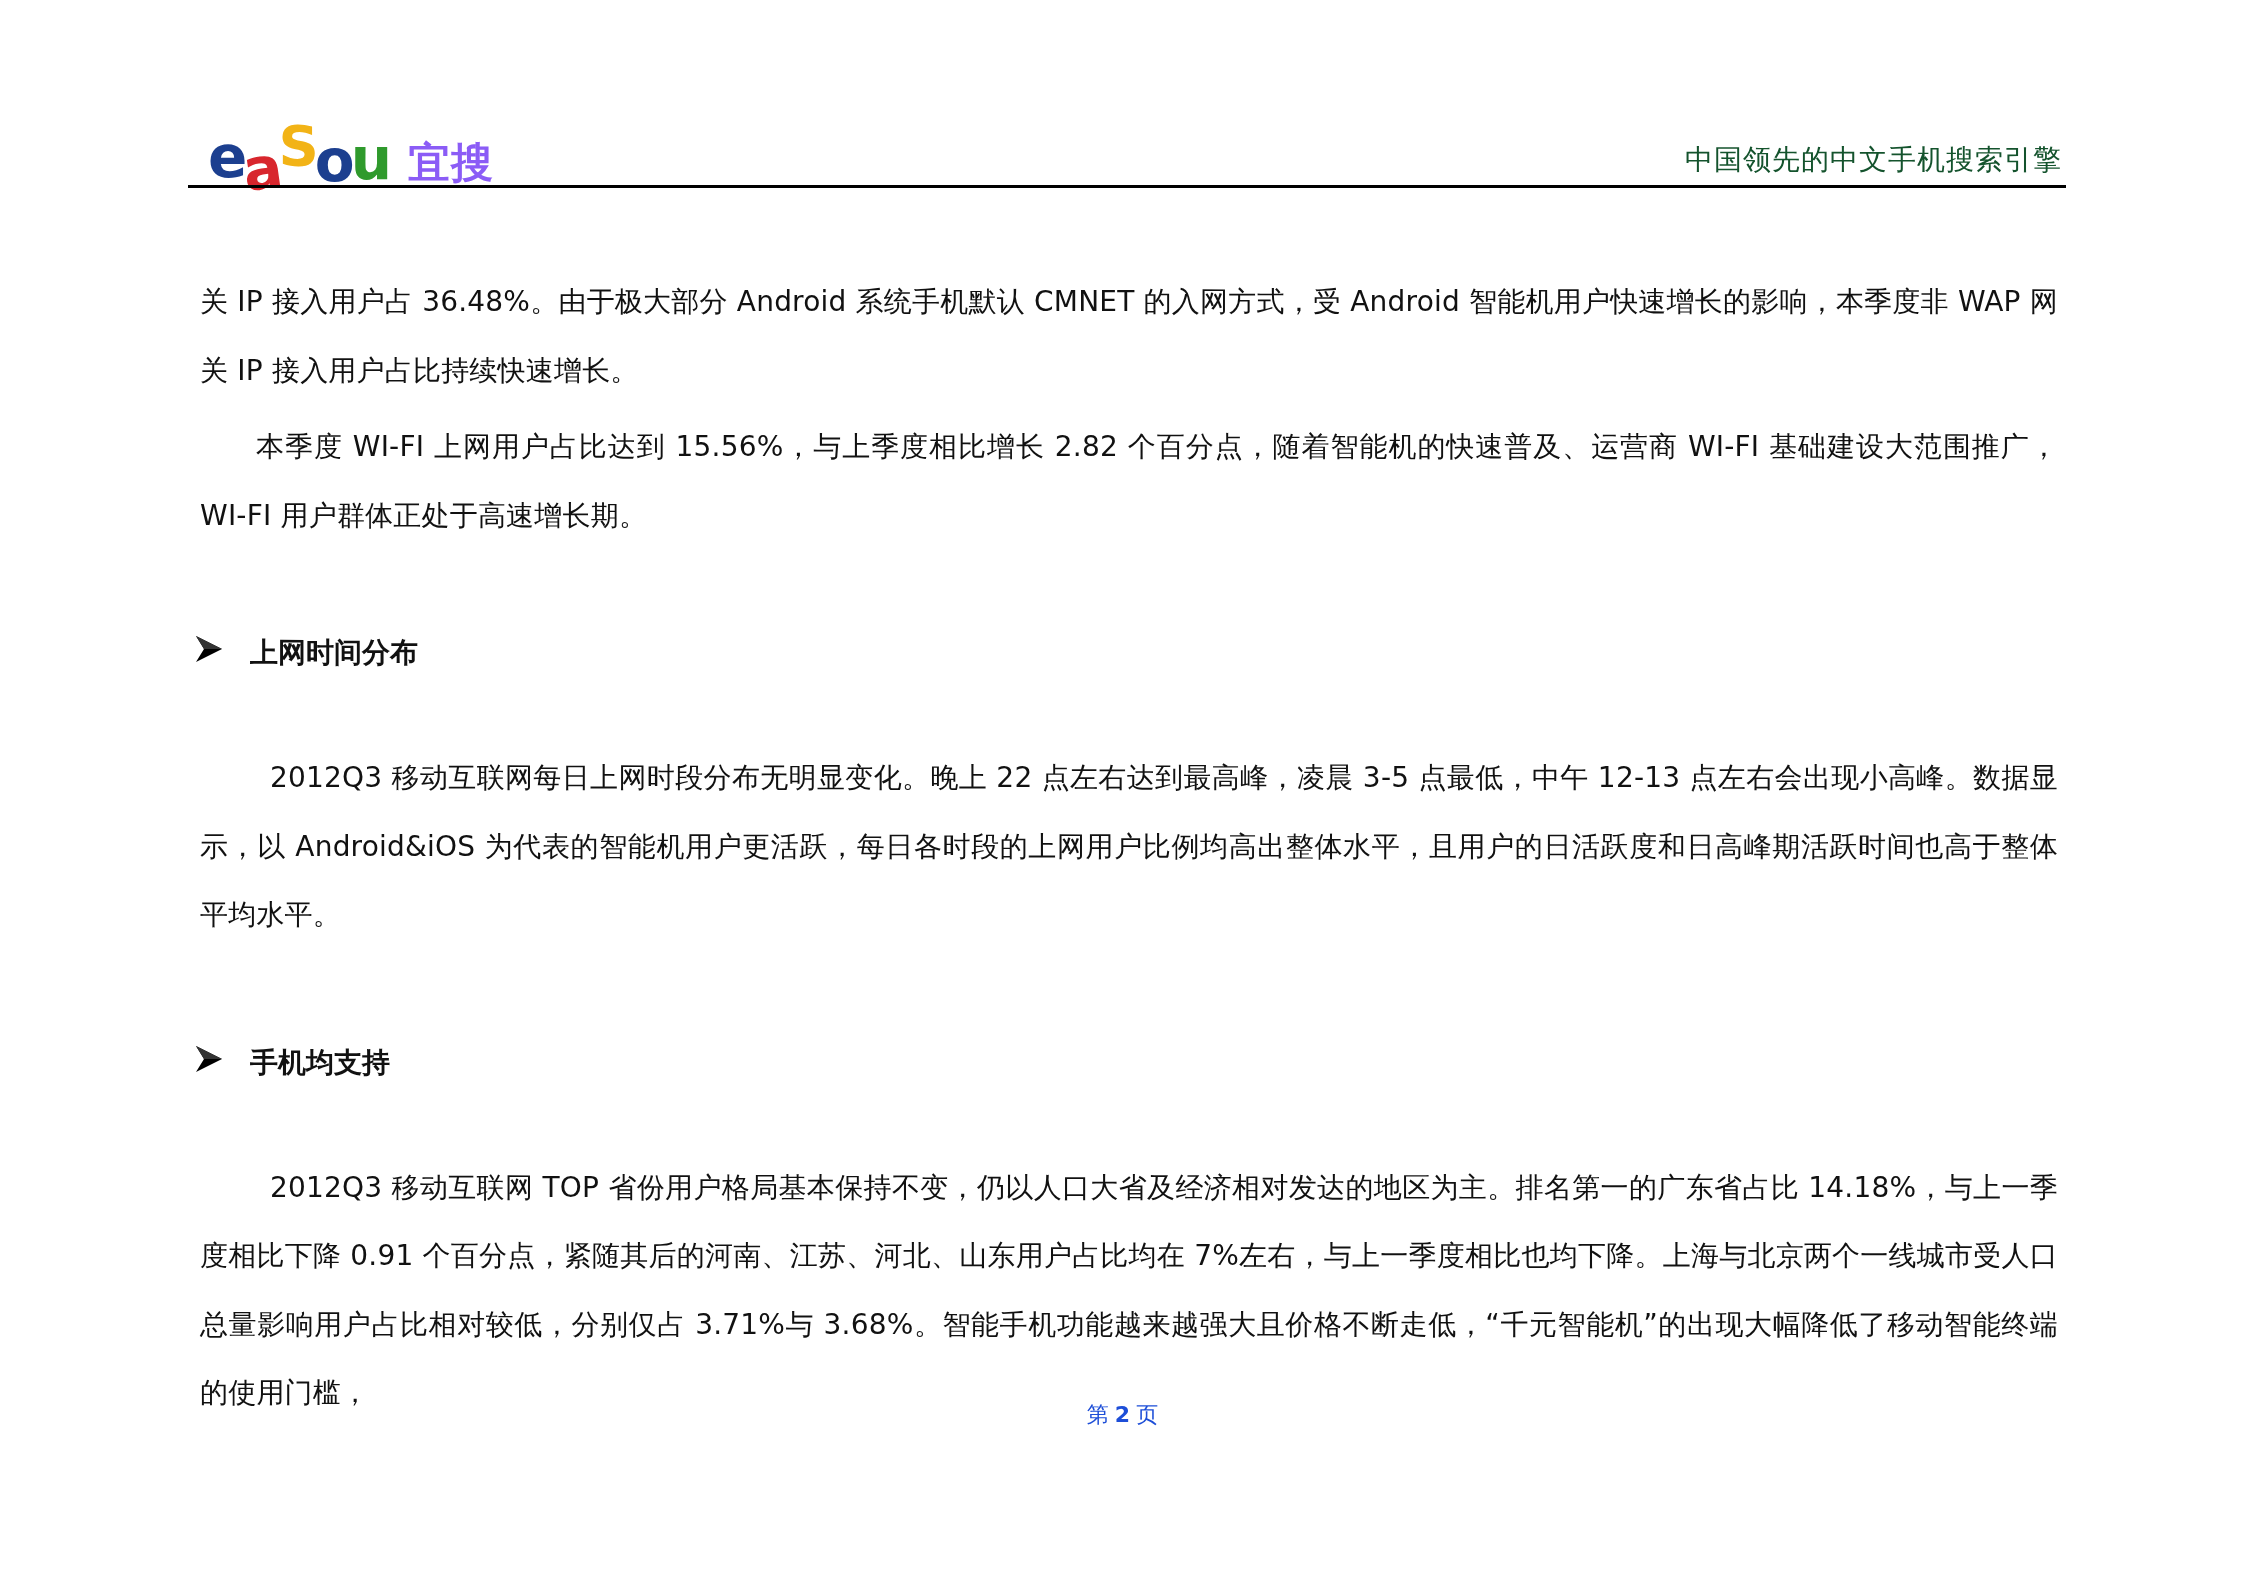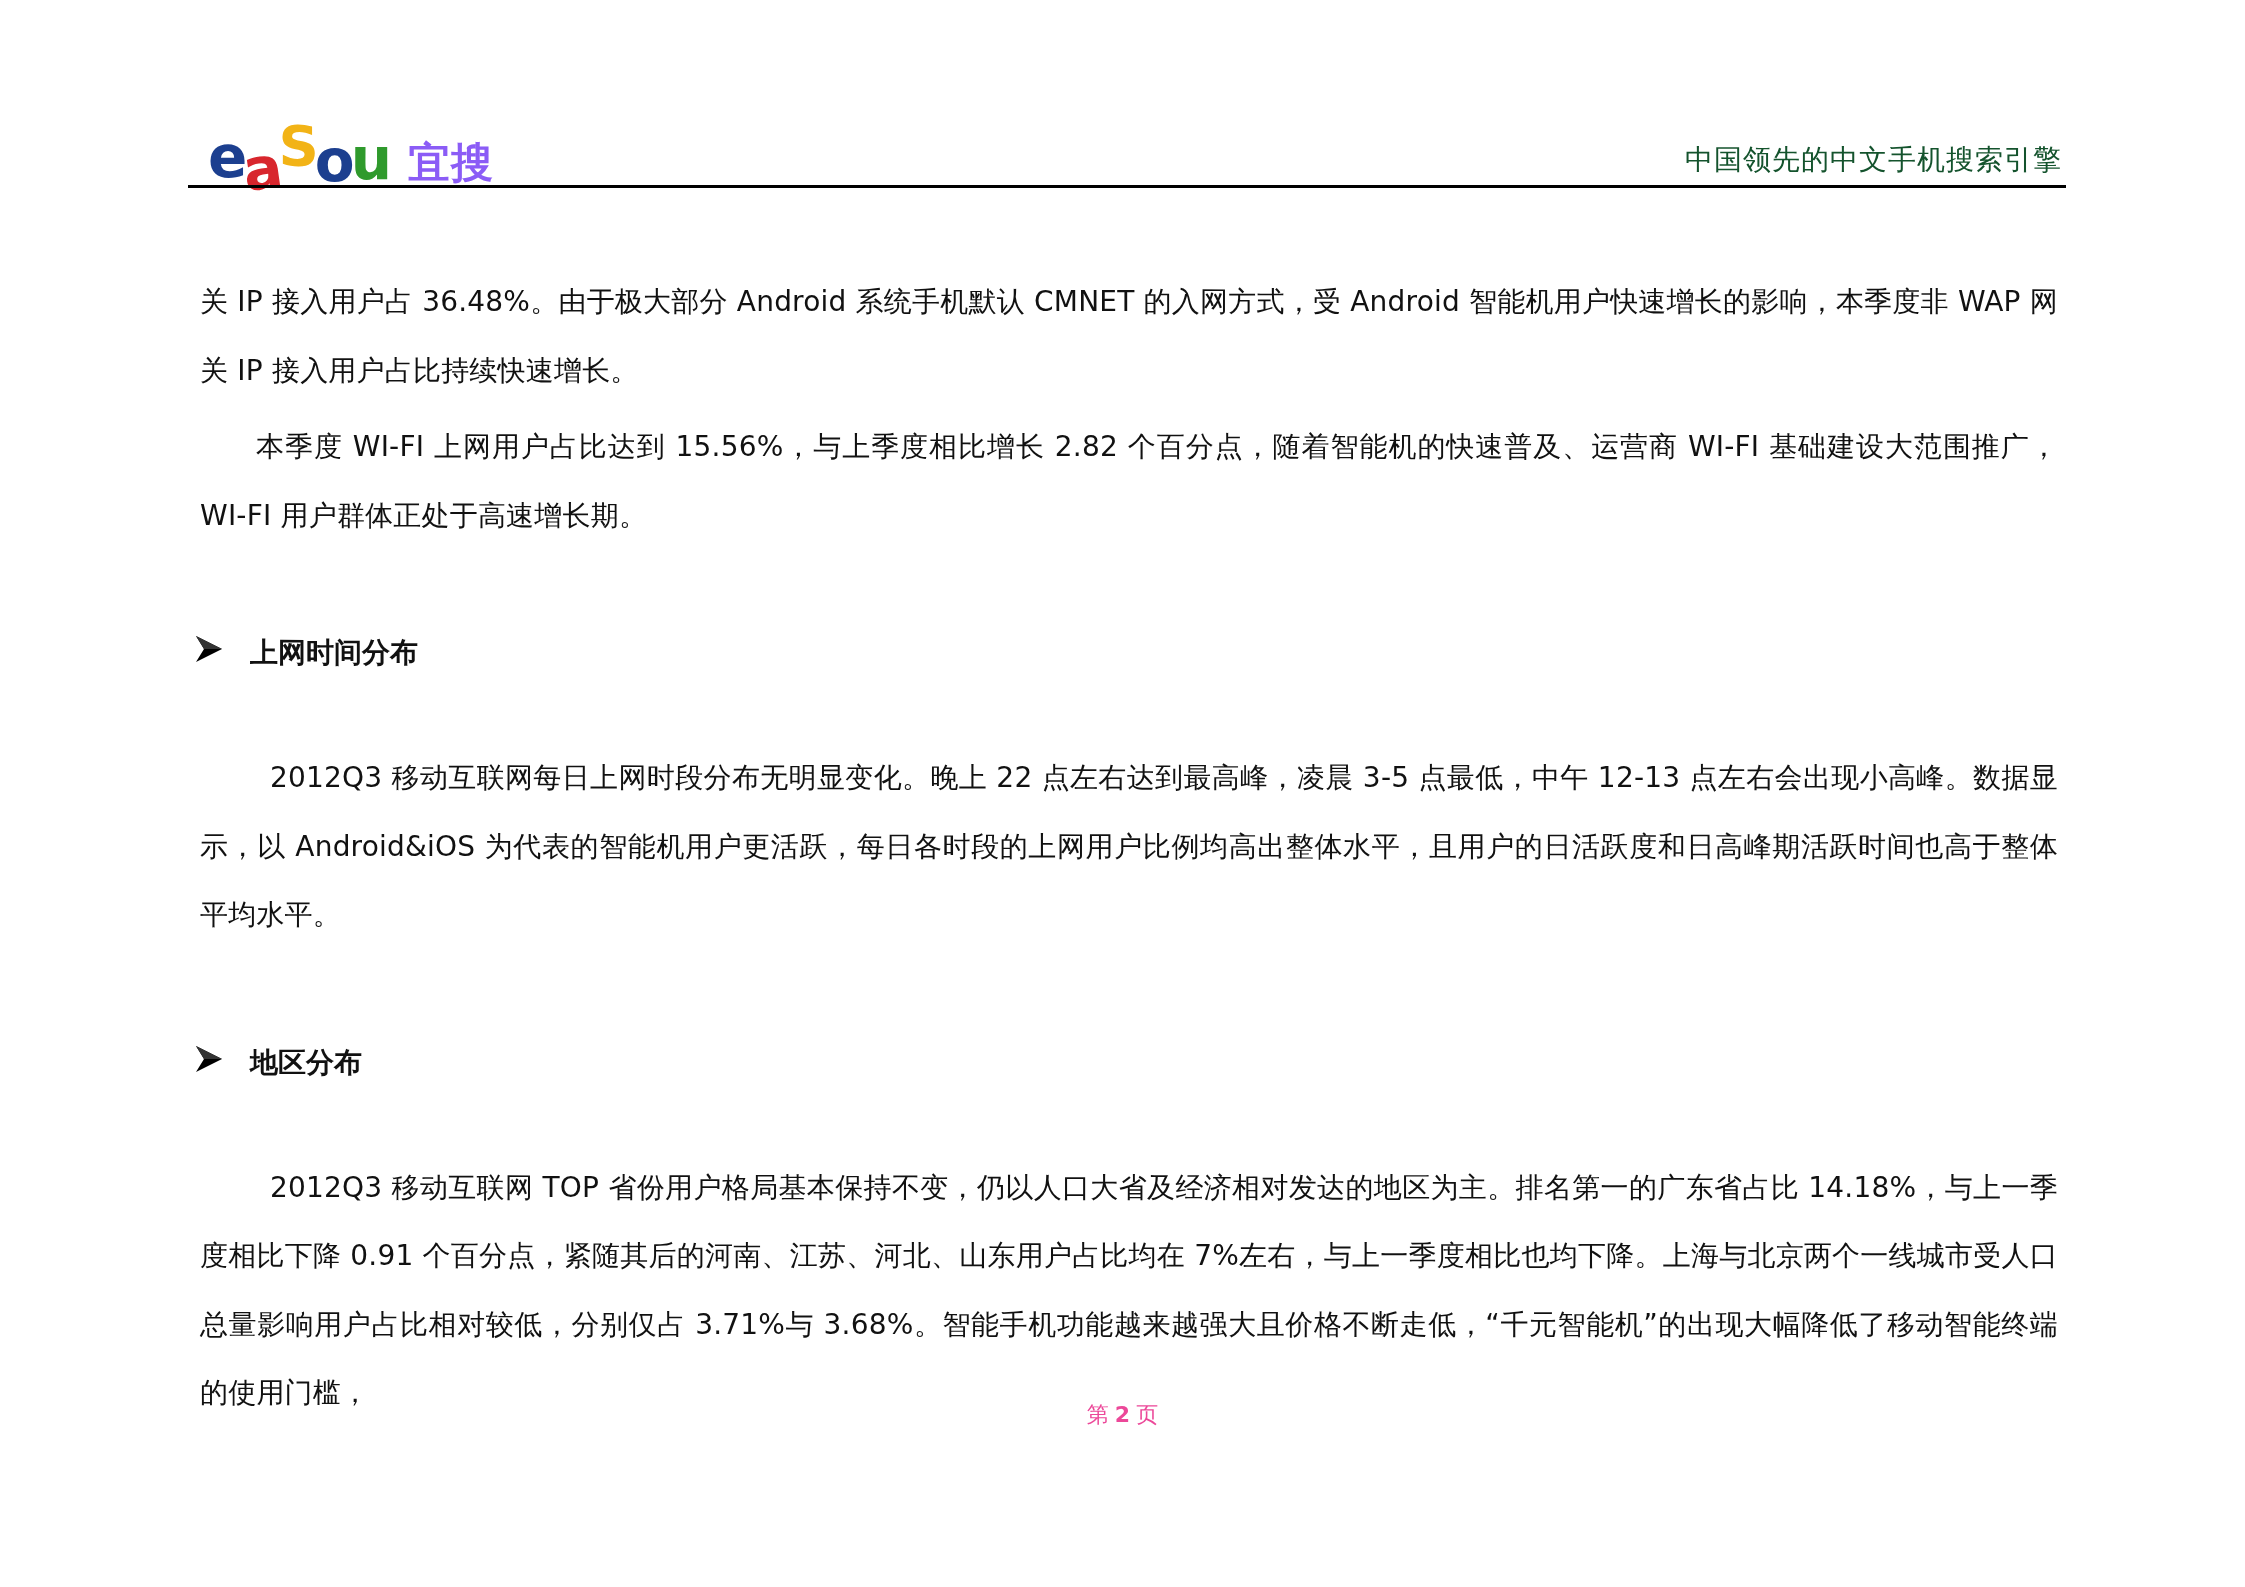--- a/index.html
+++ b/index.html
@@ -113,21 +113,21 @@
     .gap-3 { height: 86px; }
     .gap-4 { height: 62px; }
     .footer {
       position: absolute;
       left: 0;
       width: 2245px;
       top: 1400px;
       text-align: center;
       font-family: "DejaVu Serif", "Liberation Serif", serif;
       font-size: 22px;
-      color: #ec4899;
+      color: #1d4ed8;
     }
     .footer .num { font-weight: bold; font-family: "DejaVu Sans", sans-serif; margin: 0 6px; }
   </style>
 </head>
 <body>
 
 <div class="page">
 
   <div class="header">
     <div class="logo">
@@ -160,21 +160,21 @@
 
     <p class="para indent-wide">2012Q3 移动互联网每日上网时段分布无明显变化。晚上 22 点左右达到最高峰，凌晨 3-5 点最低，中午 12-13 点左右会出现小高峰。数据显示，以 Android&amp;iOS 为代表的智能机用户更活跃，每日各时段的上网用户比例均高出整体水平，且用户的日活跃度和日高峰期活跃时间也高于整体平均水平。</p>
 
     <div class="gap-3"></div>
 
     <div class="section-heading">
       <svg class="arrow-icon" viewBox="0 0 30 30">
         <path d="M2 2 L28 15 L2 28 L10 15 Z" fill="#000"></path>
         <path d="M2 2 L28 15 L10 15 Z" fill="#333"></path>
       </svg>
-      <span>地区分布</span>
+      <span>手机均支持</span>
     </div>
 
     <div class="gap-4"></div>
 
     <p class="para indent-wide">2012Q3 移动互联网 TOP 省份用户格局基本保持不变，仍以人口大省及经济相对发达的地区为主。排名第一的广东省占比 14.18%，与上一季度相比下降 0.91 个百分点，紧随其后的河南、江苏、河北、山东用户占比均在 7%左右，与上一季度相比也均下降。上海与北京两个一线城市受人口总量影响用户占比相对较低，分别仅占 3.71%与 3.68%。智能手机功能越来越强大且价格不断走低，“千元智能机”的出现大幅降低了移动智能终端的使用门槛，</p>
   </div>
 
   <div class="footer">
     <span>第</span><span class="num">2</span><span>页</span>
   </div>

